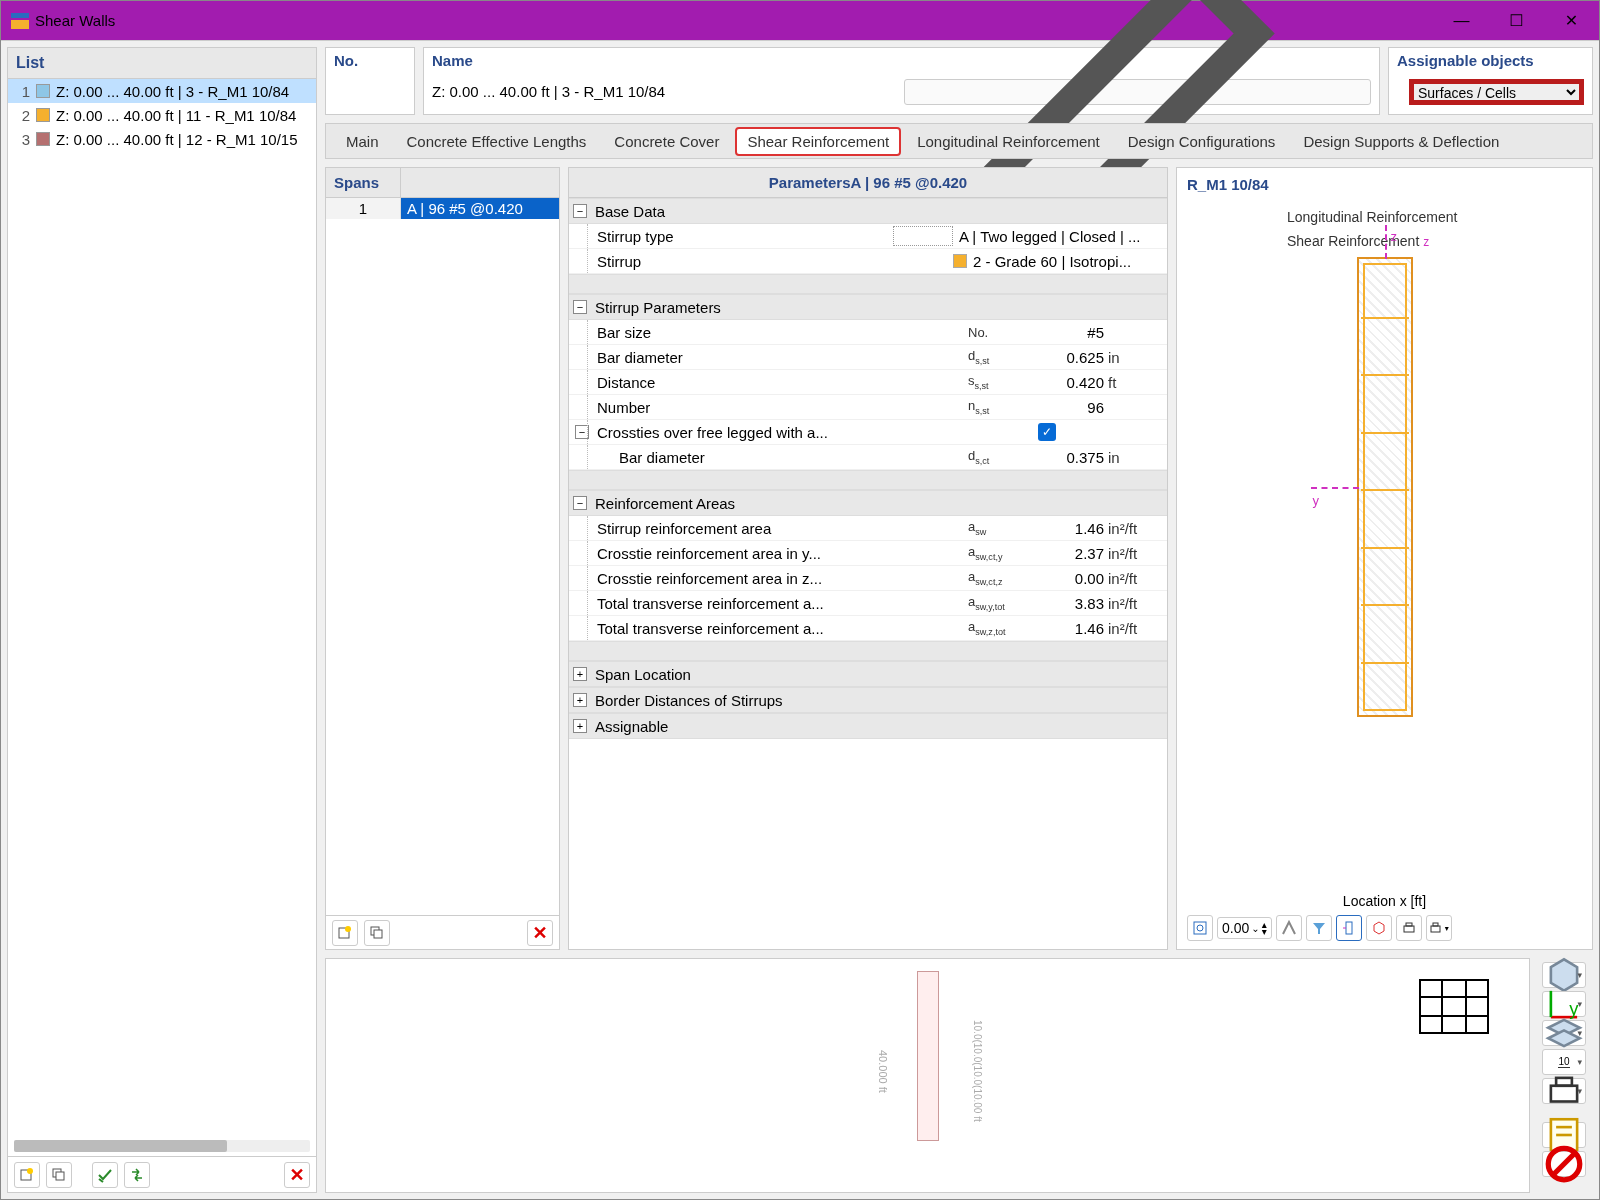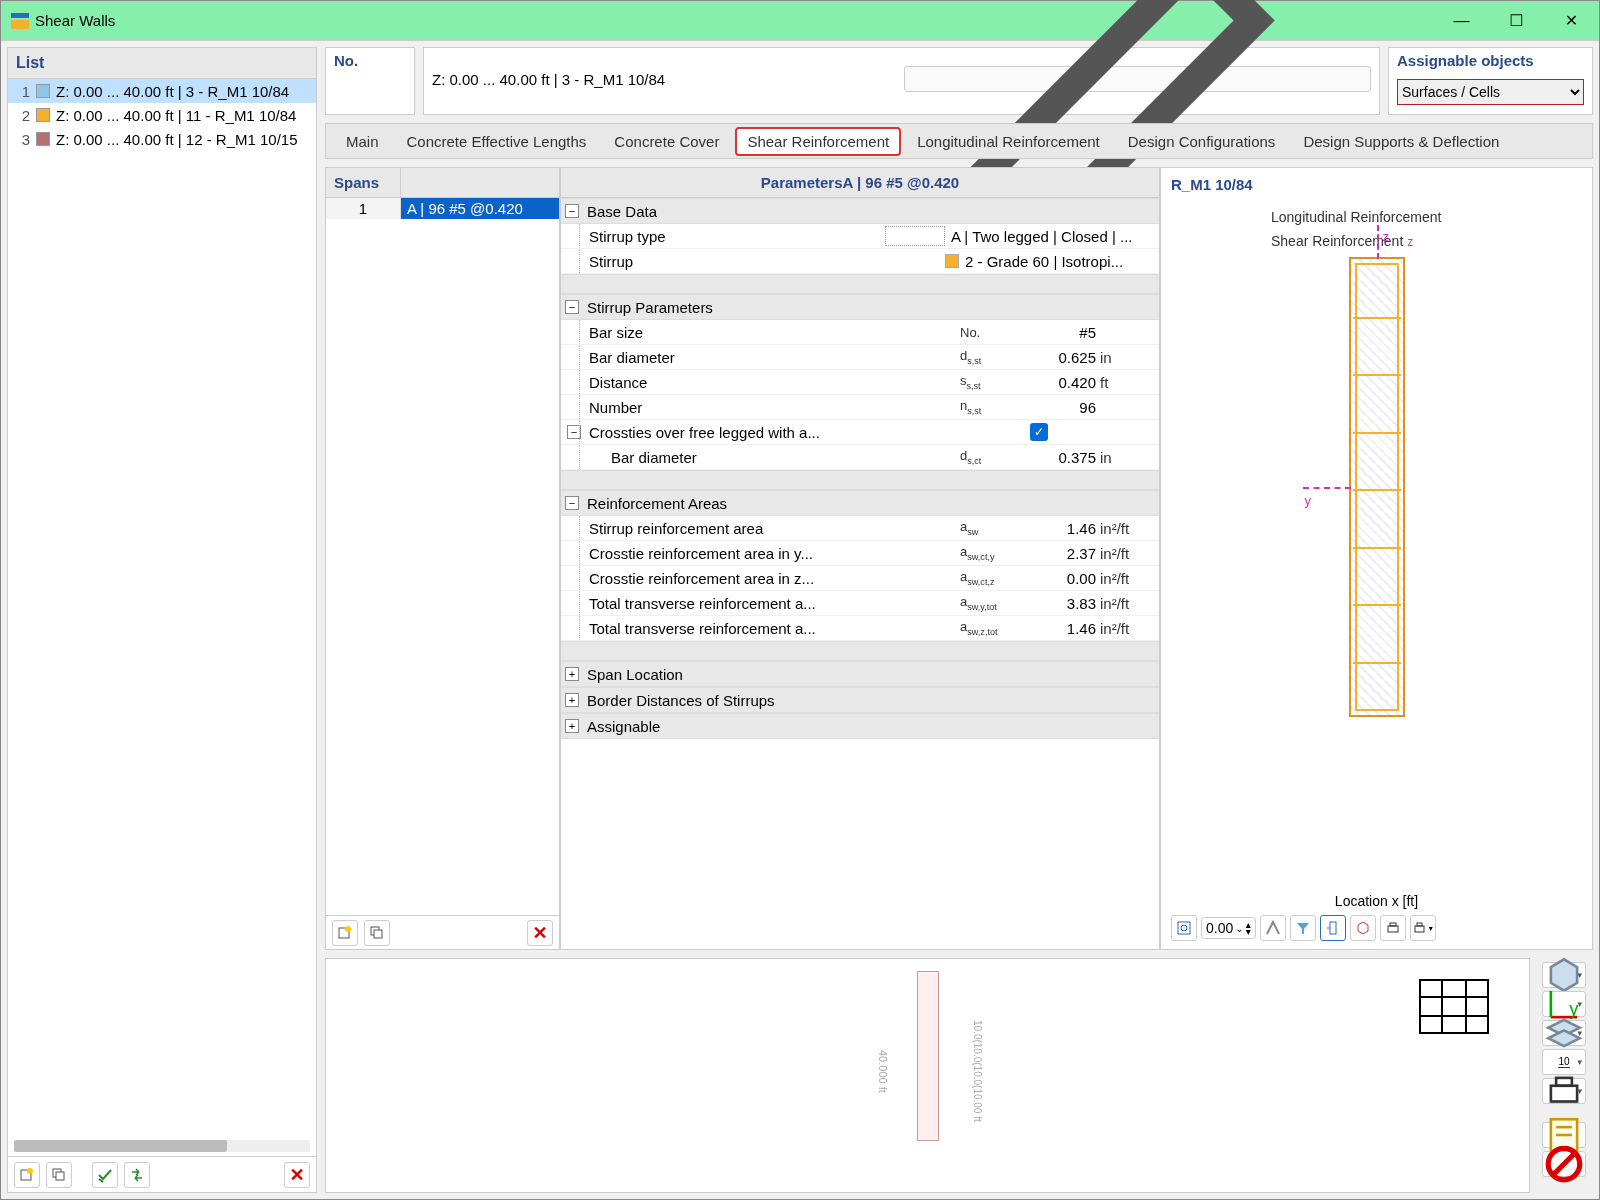--- a/index.html
+++ b/index.html
@@ -1,19 +1,19 @@
 <!DOCTYPE html>
 <html><head>
 <meta charset="utf-8">
 <style>
 * { box-sizing: border-box; margin: 0; padding: 0; font-family: "Segoe UI", Arial, sans-serif; }
 body { background: #f0f0f0; width: 1600px; height: 1200px; overflow: hidden; }
 
 .window { width: 100%; height: 100%; display: flex; flex-direction: column; background: #fff; border: 1px solid #888; }
-.titlebar { height: 40px; display: flex; align-items: center; justify-content: space-between; padding: 0 0 0 10px; border-bottom: 1px solid #ccc; background: #86efac; }
+.titlebar { height: 40px; display: flex; align-items: center; justify-content: space-between; padding: 0 0 0 10px; border-bottom: 1px solid #ccc; background: #a21caf; }
 .titlebar .title { font-size: 15px; display:flex; align-items:center; gap:6px; }
 .titlebar .winicon { width:18px; height:16px; display:inline-block; position:relative; }
 .titlebar .winicon::before { content:""; position:absolute; left:0; top:0; width:18px; height:5px; background:#2a6cbf; }
 .titlebar .winicon::after { content:""; position:absolute; left:0; top:7px; width:18px; height:9px; background:#f5b02e; }
 .winbtns { display: flex; }
 .winbtns button { width: 55px; height: 38px; border: none; background: transparent; font-size: 16px; cursor: pointer; }
 
 .body { flex: 1; display: flex; padding: 6px; gap: 8px; background:#f0f0f0; }
 
 
@@ -38,27 +38,27 @@
 .toprow { display:flex; gap:8px; height:68px; }
 .box { background:#fff; border:1px solid #ccc; display:flex; flex-direction:column; }
 .fieldlabel { color:#2a4a8a; font-weight:600; font-size:15px; padding:4px 8px; }
 .fieldbody { flex:1; padding:2px 8px 6px 8px; display:flex; align-items:center; gap:6px; font-size:15px; }
 .no-box { width:90px; }
 .name-box { flex:1; }
 .name-box .fieldbody span { flex:1; }
 .assign-box { width:205px; }
 .surf-box { width:345px; }
 .pickbtn { width:26px; height:26px; border:1px solid #ccc; background:#fafafa; border-radius:3px; cursor:pointer; display:flex; align-items:center; justify-content:center; }
-select.dropdown { width:100%; height:26px; font-size:14px; border:1px solid #b91c1c; }
+select.dropdown { width:100%; height:26px; font-size:14px; border:5px solid #b91c1c;margin-left:12px; }
 
 .tabs { background:#e8e8e8; border:1px solid #ccc; height:36px; display:flex; align-items:center; padding:0 8px; gap:4px; font-size:15px; }
 .tab { padding:6px 12px; cursor:pointer; color:#333; border-radius:4px; }
 .tab.active { border:2px solid #d33; background:#fff; padding:4px 10px; }
 
-.midrow { flex:1; display:flex; min-height:0; }
+.midrow { flex:1; display:flex; gap:8px; min-height:0; }
 .spanscol { width:235px; display:flex; flex-direction:column; border:1px solid #ccc; background:#fff; }
 .spanshead { display:flex; background:#e8e8e8; border-bottom:1px solid #ccc; }
 .spanshead div { padding:6px 8px; color:#2a4a8a; font-weight:600; font-size:15px; }
 .spanshead .c1 { width:75px; border-right:1px solid #ccc; }
 .spanrow { display:flex; font-size:15px; }
 .spanrow .c1 { width:75px; text-align:center; background:#f3f3f3; border-right:1px solid #ddd; padding:2px 0; }
 .spanrow .c2 { flex:1; background:#0a63c9; color:#fff; padding:2px 6px; }
 .spansfooter { height:34px; border-top:1px solid #ccc; display:flex; align-items:center; padding:0 6px; gap:6px; justify-content:space-between; }
 
 .paramscol { width:600px; border:1px solid #ccc; background:#fff; display:flex; flex-direction:column; }
@@ -187,20 +187,21 @@
     <div class="rightcol">
 
       <div class="toprow">
         <div class="box no-box">
           <div class="fieldlabel">No.</div>
           <div class="fieldbody">
               <span></span>
             </div>
         </div>
         <div class="box name-box">
+          <div class="fieldlabel">Name</div>
           <div class="fieldbody">
             <span>Z: 0.00 ... 40.00  ft | 3 - R_M1 10/84</span>
             <span class="pickbtn">
                 <svg viewBox="0 0 16 16">
                   <path d="M2 12 L10 4 L12 6 L4 14 L2 14 Z" fill="none" stroke="#555"></path>
                 </svg>
               </span>
           </div>
         </div>
         <div class="box assign-box">

